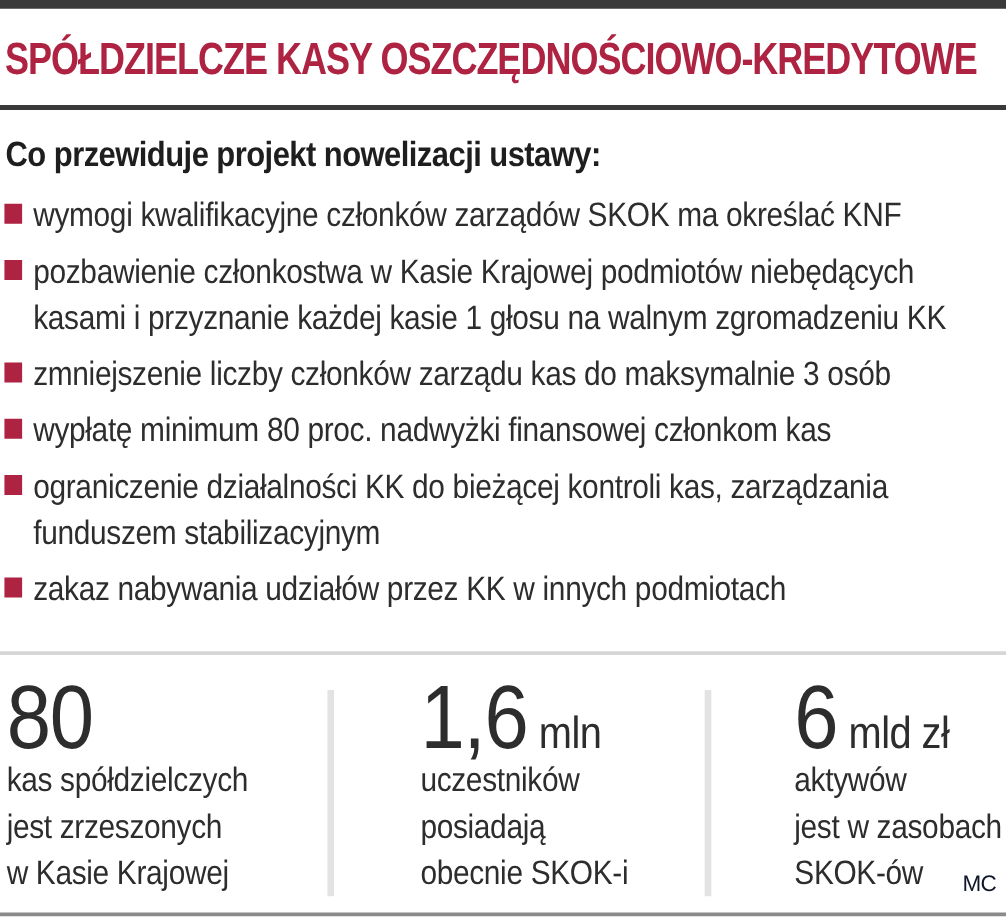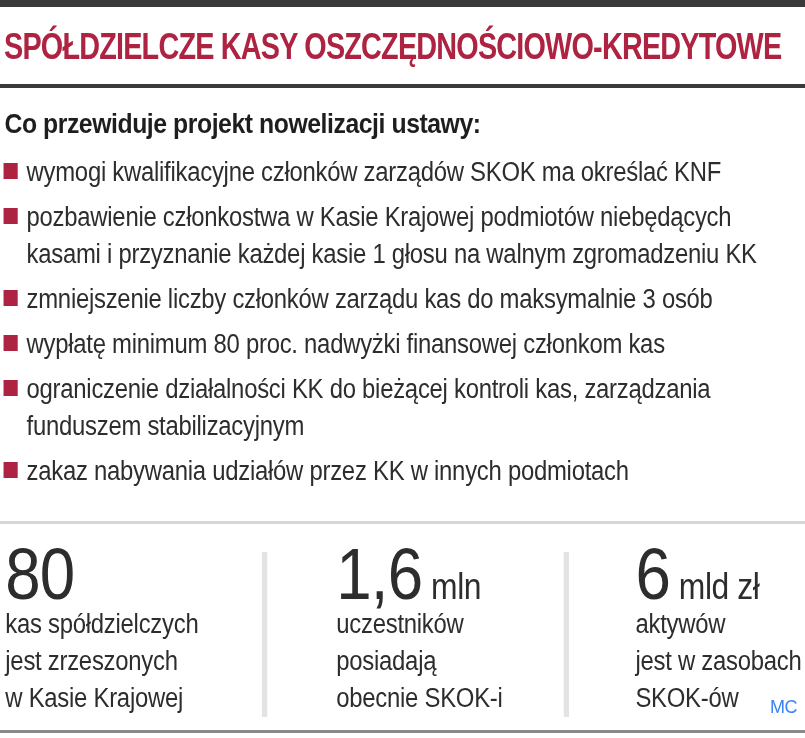--- a/index.html
+++ b/index.html
@@ -68,21 +68,21 @@
     background:#e3e3e3;
   }
   .stat-1 { left:6px; }
   .stat-2 { left:380px; }
   .stat-3 { left:718px; }
   .vline-1 { left:296px; }
   .vline-2 { left:637px; }
 
   .credit {
     position:absolute; top:697px; right:8px;
-    font-size:18px; color:#3b82f6; letter-spacing:-0.5px;
+    font-size:18px; color:#0f172a; letter-spacing:-0.5px;
   }
   .bottom-rule {
     position:absolute; top:730px; left:0; width:805px; height:3px;
     background:#8a8a8a;
   }
 </style>
 </head>
 <body>
 
 <div class="page">

